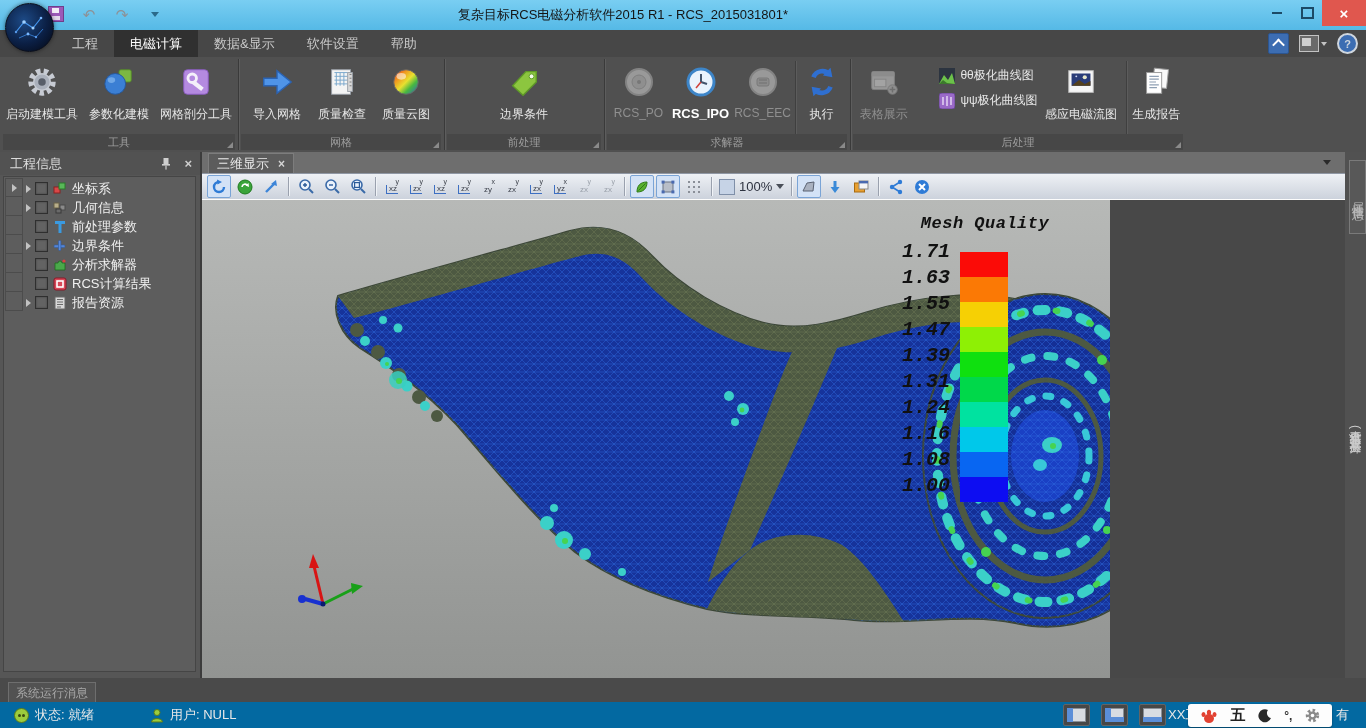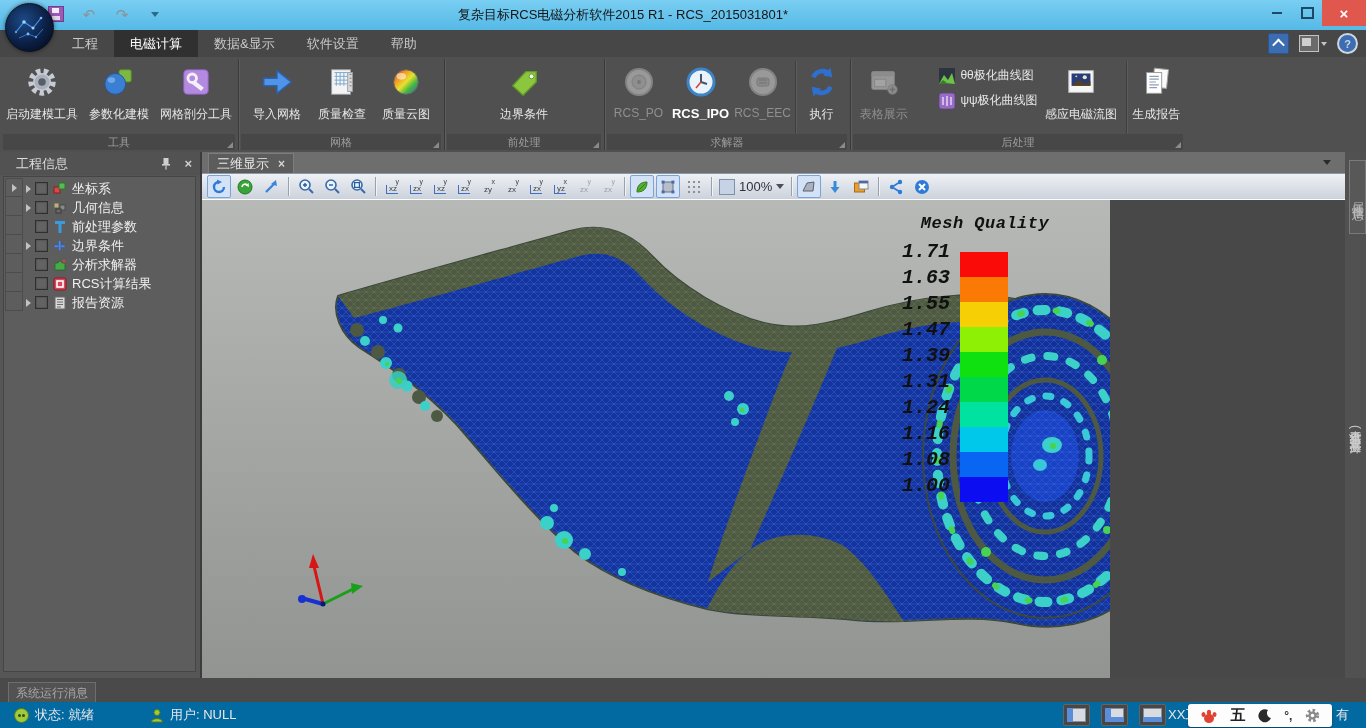--- a/index.html
+++ b/index.html
@@ -56,21 +56,21 @@
   .ritem .rlabel{margin-top:5px;white-space:nowrap;}
   .ritem.disabled{color:#8f8f8f;}
   .ritem.disabled svg{filter:grayscale(1);opacity:.55;}
   .ritem.active-solver .rlabel{color:#ffffff;font-weight:bold;font-size:13px;}
   .rsep-inner{width:1px;height:80px;background:#3f3f3f;box-shadow:1px 0 0 #5c5c5c;margin:4px 2px 0 2px;}
   .small-stack{display:flex;flex-direction:column;justify-content:center;gap:8px;padding-top:10px;}
   .sitem{display:flex;align-items:center;gap:5px;color:#e6e6e6;font-size:12px;white-space:nowrap;padding-left:24px;}
   
   .left-panel{position:absolute;left:0;top:152px;width:200px;height:526px;background:#565656;border-right:2px solid #3c3c3c;}
   .lp-header{position:absolute;left:0;top:0;width:100%;height:23px;display:flex;align-items:center;color:#dcdcdc;font-size:13px;
-    padding-left:16px;box-sizing:border-box;background:#525252;}
+    padding-left:10px;box-sizing:border-box;background:#525252;}
   .lp-tools{position:absolute;right:8px;top:4px;display:flex;gap:12px;align-items:center;color:#cfcfcf;}
   .lp-body{position:absolute;left:3px;top:24px;right:4px;bottom:6px;background:#5d5d5d;border:1px solid #454545;}
   .gutter{position:absolute;left:1px;top:1px;width:18px;}
   .gcell{width:18px;height:19px;border:1px solid #4c4c4c;border-top:none;box-sizing:border-box;display:flex;align-items:center;justify-content:center;}
   .gcell:first-child{border-top:1px solid #4c4c4c;}
   .tree{position:absolute;left:22px;top:2px;right:2px;}
   .trow{height:19px;display:flex;align-items:center;color:#f0f0f0;font-size:13px;gap:4px;}
   .tri{width:0;height:0;border-top:4px solid transparent;border-bottom:4px solid transparent;border-left:5px solid #c2c2c2;}
   .tri.hidden{visibility:hidden;}
   .cbox{width:11px;height:11px;border:1px solid #2f2f2f;background:#636363;box-shadow:inset 0 0 2px #3c3c3c;}

